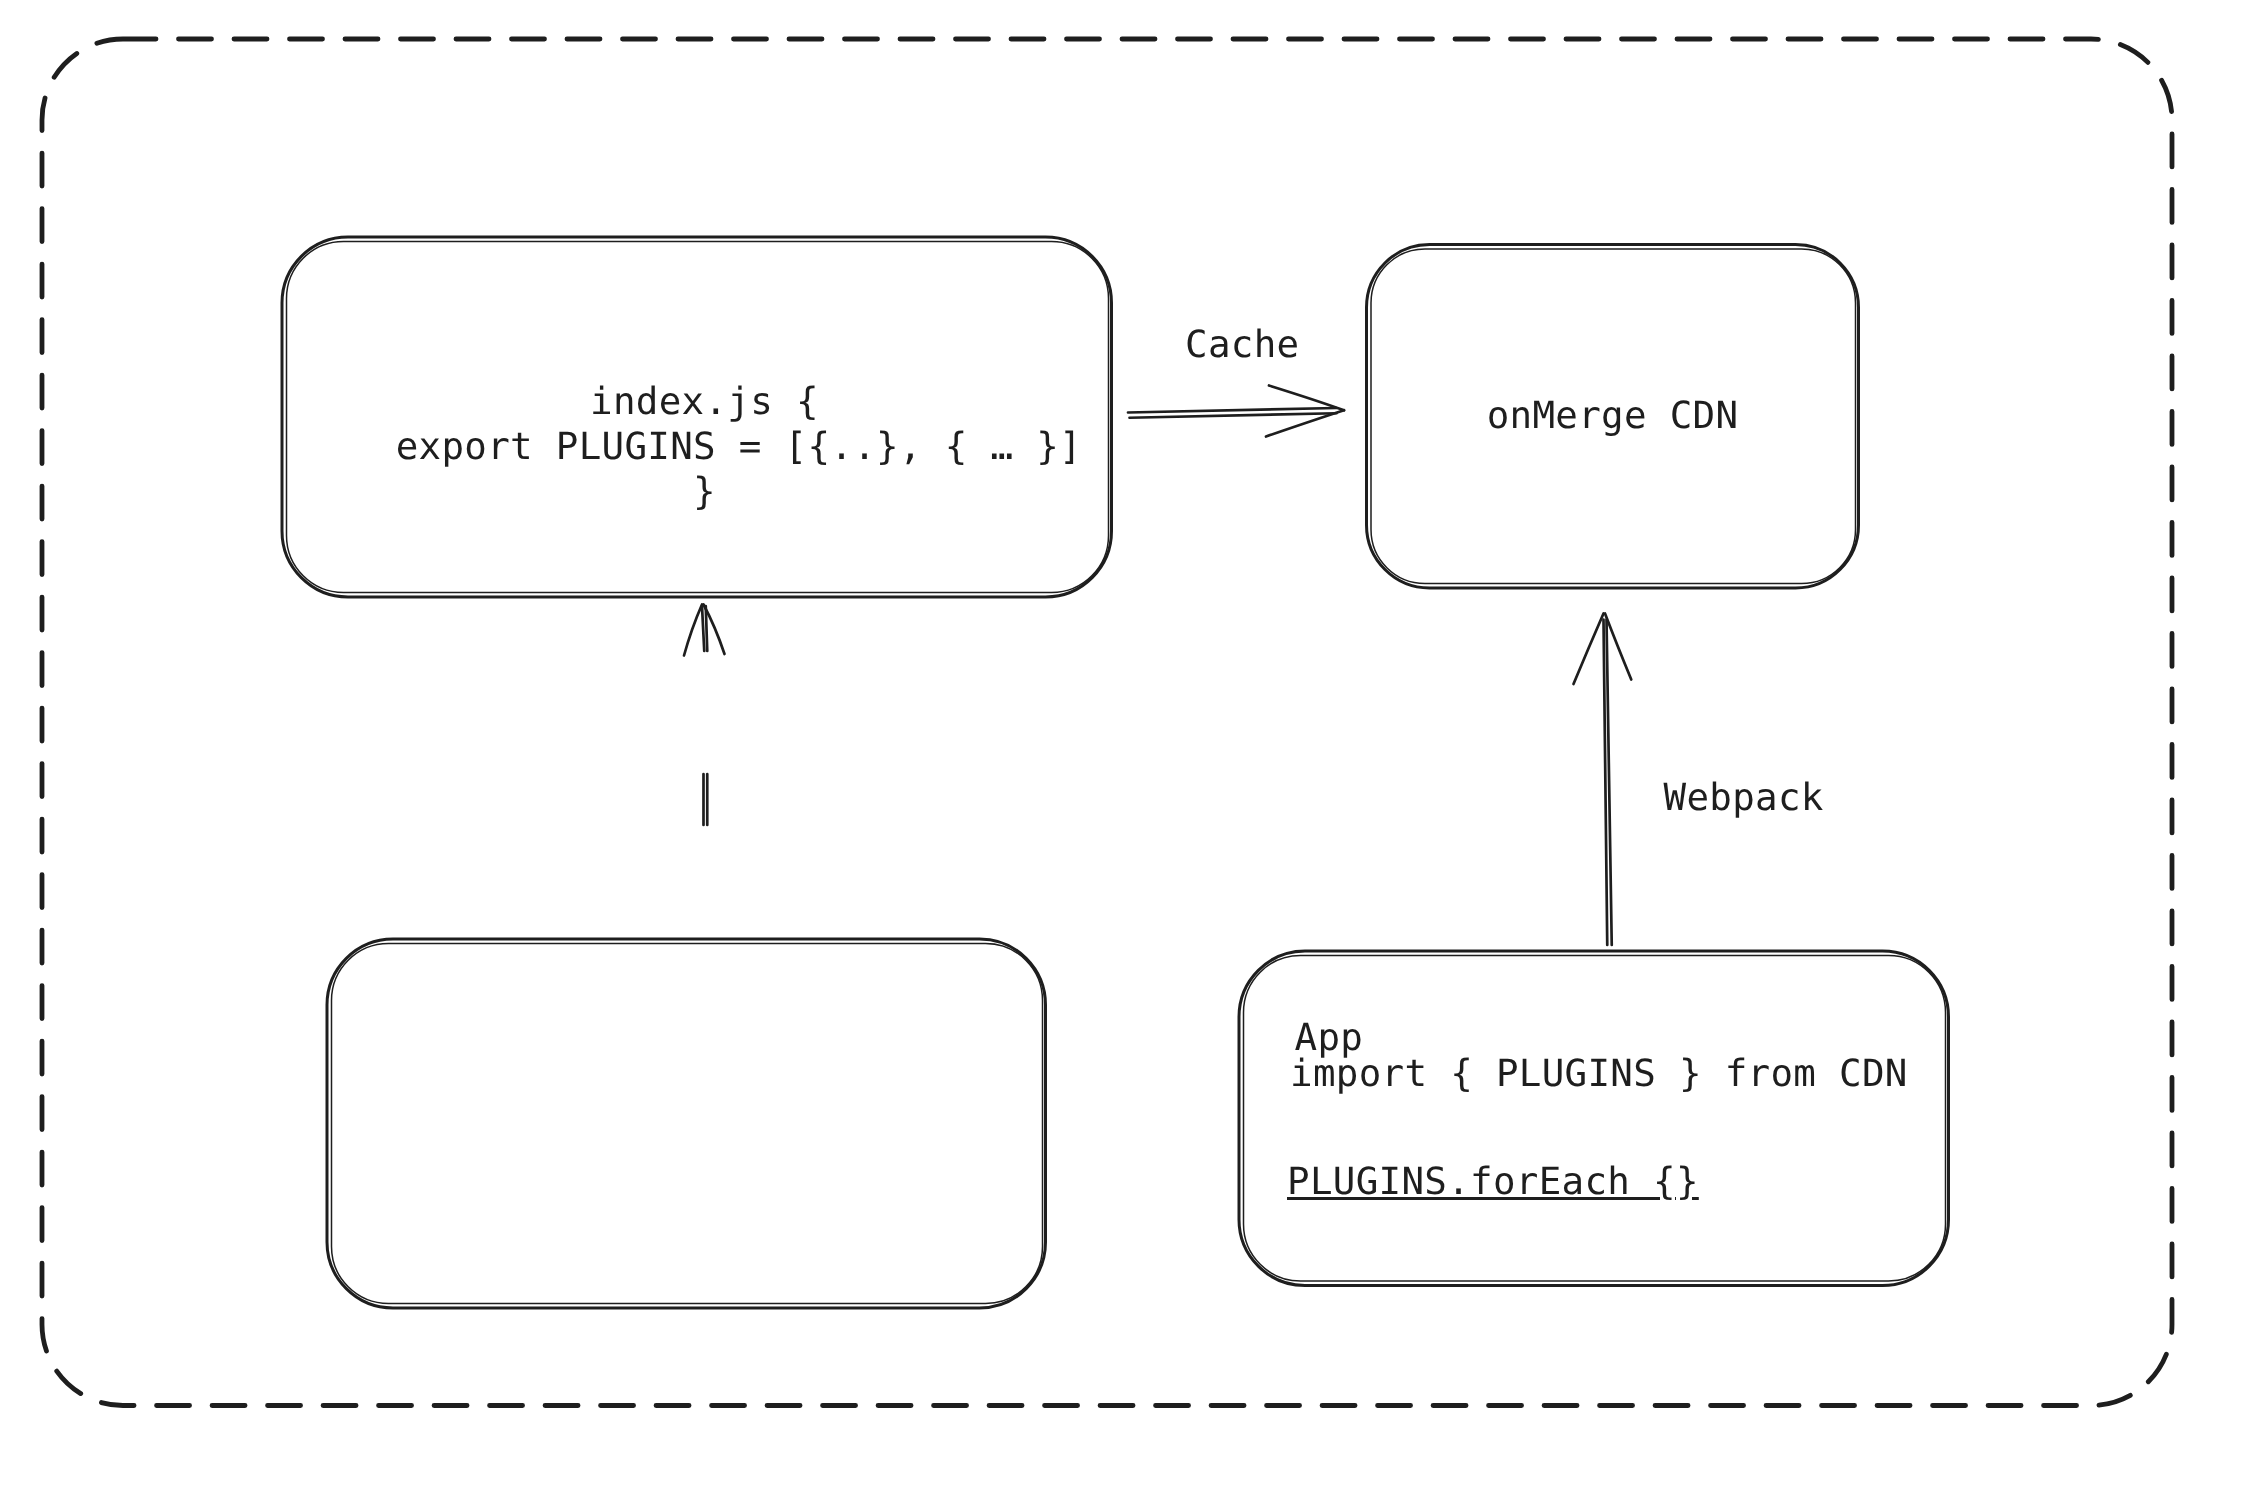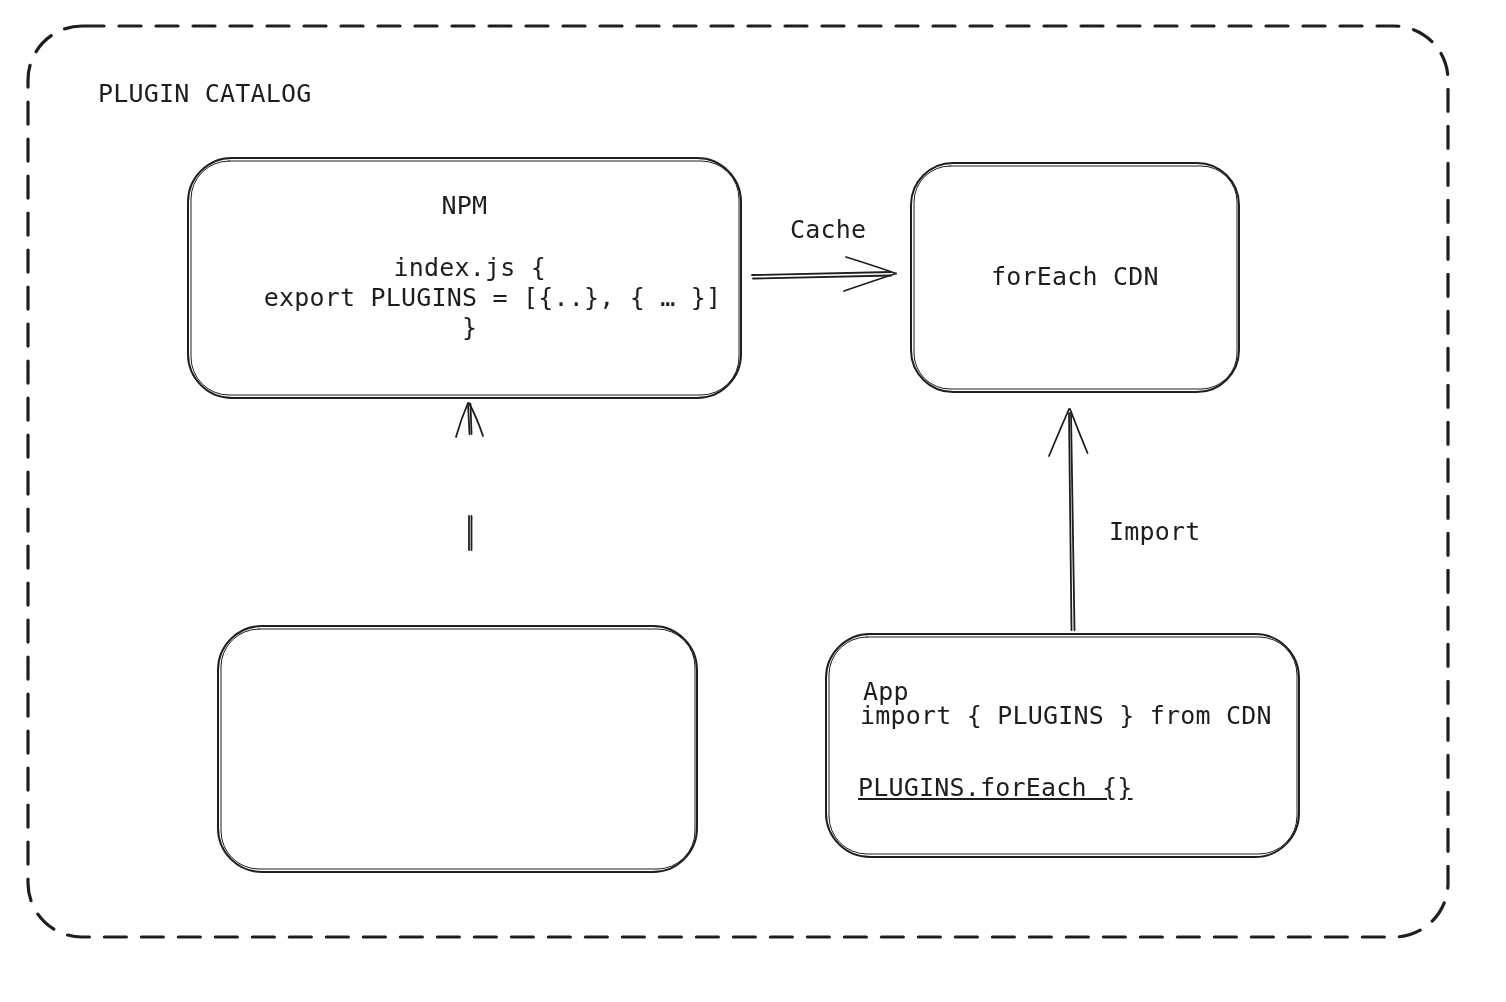--- a/index.html
+++ b/index.html
@@ -88,36 +88,34 @@
     </g>
 
     <g stroke-width="1.8">
       <path d="M1071.5 630 L1069 413"></path>
       <path d="M1074.5 630 L1071 413"></path>
       <path d="M1049 456 Q1059 432 1069 409"></path>
       <path d="M1087.5 453 Q1078 430 1070 409"></path>
     </g>
   </svg>
 
-  <div class="txt" style="left:98px; top:79px;">PLUGIN CATALOG</div>
 
-  <div class="txt center" style="left:187px; top:191px; width:555px;">NPM</div>
 
   <pre class="txt" style="left:218px; top:253px;text-align:center;">index.js {
    export PLUGINS = [{..}, { … }]
 }</pre>
 
   <div class="txt" style="left:790px; top:199px;margin-top:16px;">Cache</div>
 
-  <div class="txt center" style="left:910px; top:262px; width:330px;">forEach CDN</div>
+  <div class="txt center" style="left:910px; top:262px; width:330px;">onMerge CDN</div>
 
 
 
 
   <div class="txt" style="left:863px; top:677px;text-align:right;">App</div>
 
   <div class="txt" style="left:860px; top:701px;">import { PLUGINS } from CDN</div>
 
   <div class="txt" style="left:858px; top:773px;text-decoration:underline;">PLUGINS.forEach {}</div>
 
-  <div class="txt" style="left:1109px; top:517px;">Import</div>
+  <div class="txt" style="left:1109px; top:517px;">Webpack</div>
 
 </div>
 
 </body></html>

